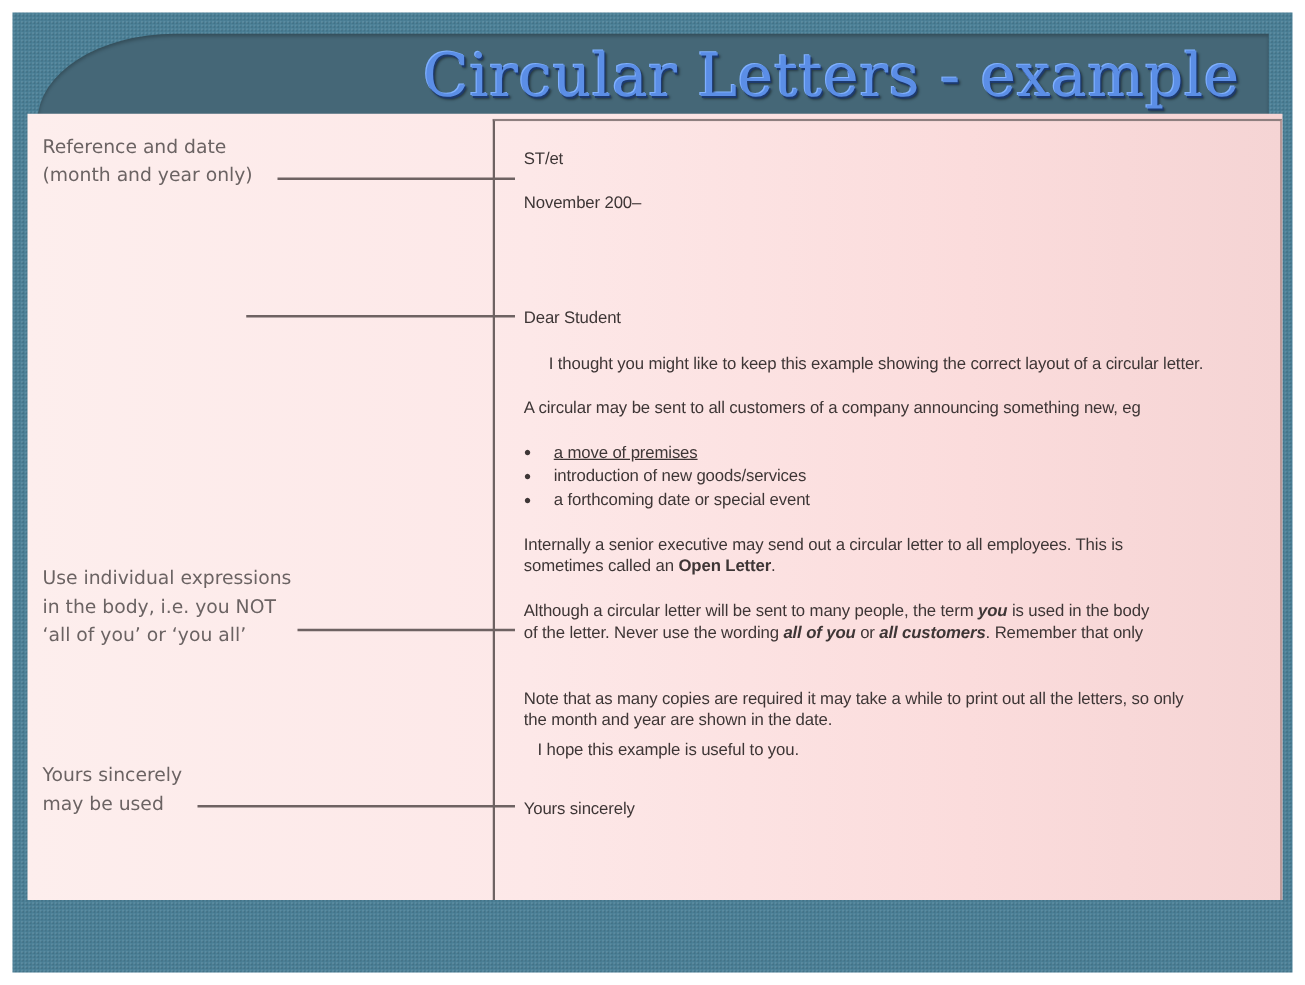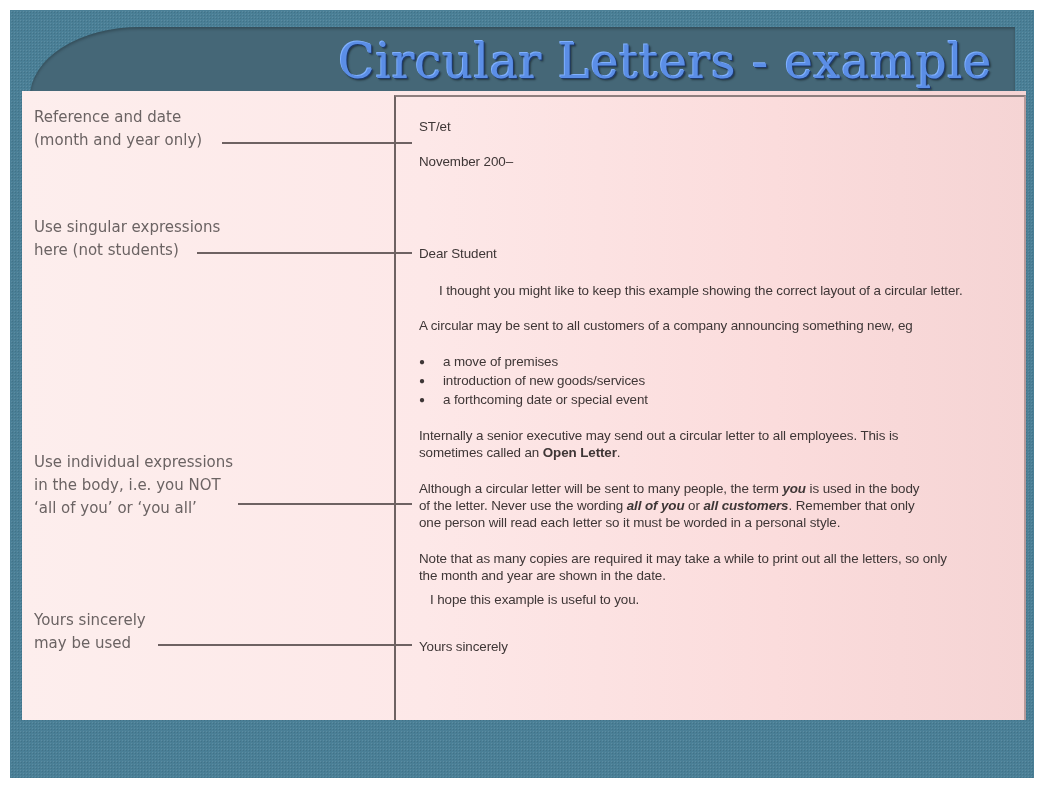--- a/index.html
+++ b/index.html
@@ -76,24 +76,20 @@
 <div class="slide-title">Circular Letters - example</div>
 
 <div class="scan-image">
 
   <div class="annotation" style="top:15px;">
     <div>Reference and date</div>
     <div>(month and year only)</div>
   </div>
   <div class="leader" style="left:200px; top:51px; width:190px;"></div>
 
-  <div class="annotation" style="top:125px;">
-    <div>Use singular expressions</div>
-    <div>here (not students)</div>
-  </div>
   <div class="leader" style="left:175px; top:161px; width:215px;"></div>
 
   <div class="annotation" style="top:360px;">
     <div>Use individual expressions</div>
     <div>in the body, i.e. you NOT</div>
     <div>‘all of you’ or ‘you all’</div>
   </div>
   <div class="leader" style="left:216px; top:412px; width:174px;"></div>
 
   <div class="annotation" style="top:518px;">
@@ -103,30 +99,29 @@
   <div class="leader" style="left:136px; top:553px; width:254px;"></div>
 
   <div class="letter-box"></div>
 
   <div class="lt" style="top:27px;">ST/et</div>
   <div class="lt" style="top:62px;">November 200–</div>
   <div class="lt" style="top:154px;">Dear Student</div>
   <div class="lt" style="top:191px;margin-left:20px;">I thought you might like to keep this example showing the correct layout of a circular letter.</div>
   <div class="lt" style="top:226px;">A circular may be sent to all customers of a company announcing something new, eg</div>
 
-  <div class="lt" style="top:262px;"><span class="bullet-dot">●</span><span>a move of premises</span></div>
+  <div class="lt" style="top:262px;text-decoration:underline;"><span class="bullet-dot">●</span><span>a move of premises</span></div>
   <div class="lt" style="top:281px;"><span class="bullet-dot">●</span><span>introduction of new goods/services</span></div>
   <div class="lt" style="top:300px;"><span class="bullet-dot">●</span><span>a forthcoming date or special event</span></div>
 
   <div class="lt" style="top:336px;">Internally a senior executive may send out a circular letter to all employees.  This is</div>
   <div class="lt" style="top:353px;"><span>sometimes called an </span><b>Open Letter</b><span>.</span></div>
 
   <div class="lt" style="top:389px;"><span>Although a circular letter will be sent to many people, the term </span><i>you</i><span> is used in the body</span></div>
   <div class="lt" style="top:406px;"><span>of the letter.  Never use the wording </span><i>all of you</i><span> or </span><i>all customers</i><span>.  Remember that only</span></div>
-  <div class="lt" style="top:423px;">one person will read each letter so it must be worded in a personal style.</div>
 
   <div class="lt" style="top:459px;">Note that as many copies are required it may take a while to print out all the letters, so only</div>
   <div class="lt" style="top:476px;">the month and year are shown in the date.</div>
 
   <div class="lt" style="top:500px;margin-left:11px;">I hope this example is useful to you.</div>
   <div class="lt" style="top:547px;">Yours sincerely</div>
 
   <div class="lt" style="top:626px;">SHIRLEY TAYLOR</div>
   <div class="lt" style="top:644px;">Training Consultant</div>
 </div>

